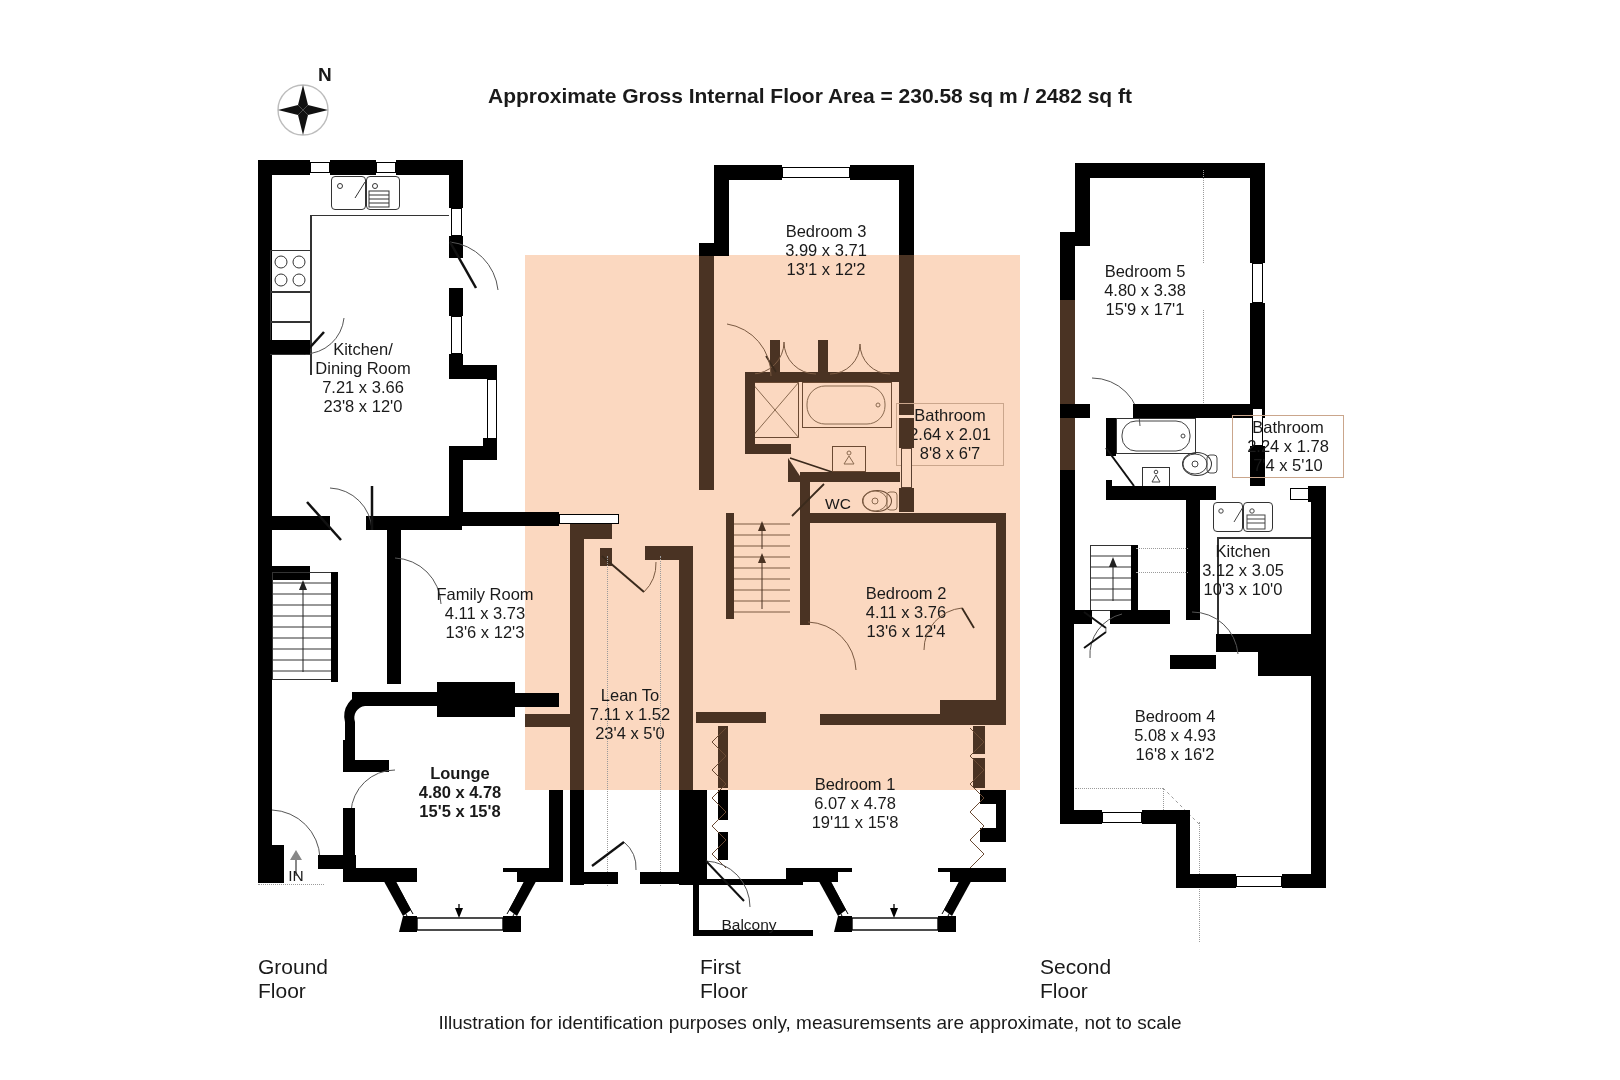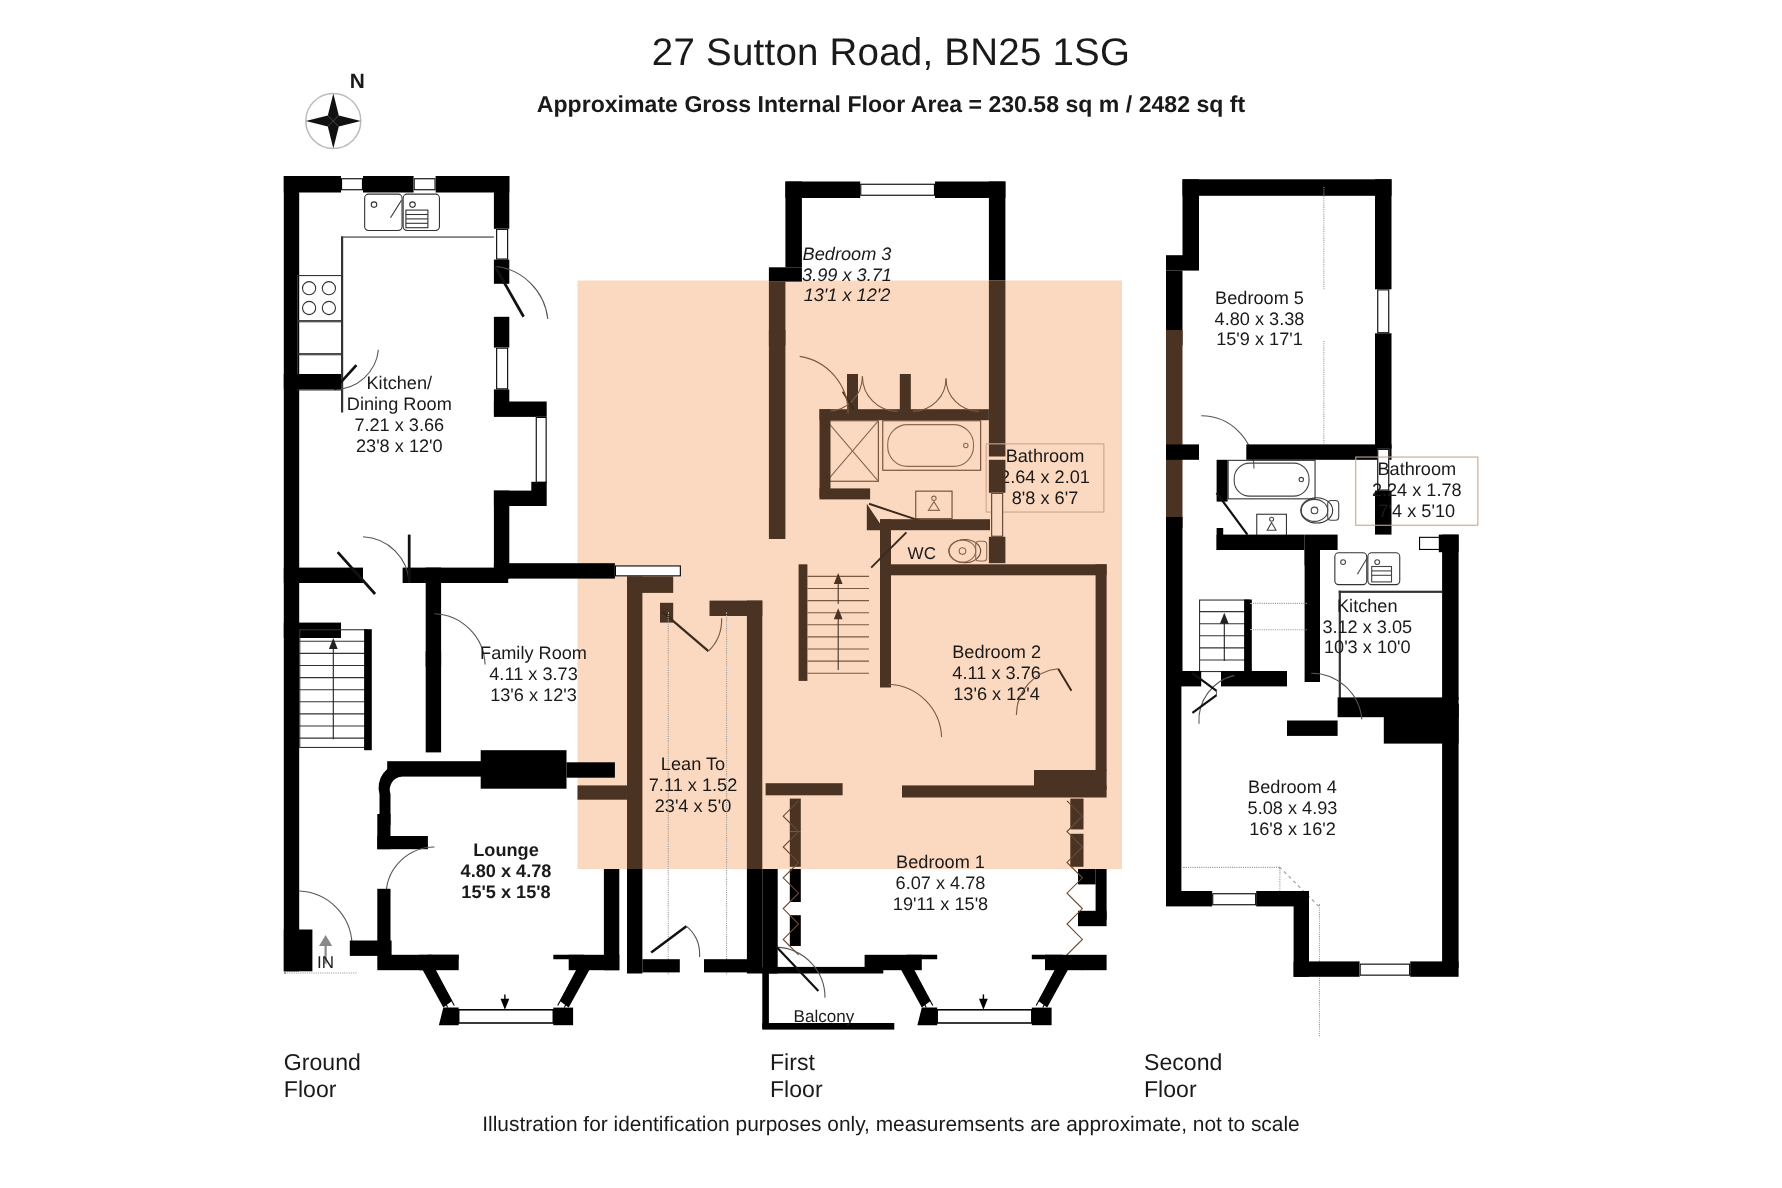--- a/index.html
+++ b/index.html
@@ -55,21 +55,20 @@
           letter-spacing:0px;color:#ffffff;opacity:.95;}
 
   svg{display:block;overflow:visible;}
   .arr{position:absolute;}
 </style>
 </head>
 <body>
 
 <div class="page">
 
-  <div class="title">27 Sutton Road, BN25 1SG</div>
   <div class="subtitle">Approximate Gross Internal Floor Area = 230.58 sq m / 2482 sq ft</div>
 
   <div class="compass">
     <svg width="66" height="66" viewBox="0 0 66 66">
       <circle cx="31" cy="38" r="25" fill="none" stroke="#bdbdbd" stroke-width="1.4"></circle>
       <polygon points="31,13 36,33 31,38 26,33" fill="#111"></polygon>
       <polygon points="31,63 36,43 31,38 26,43" fill="#111"></polygon>
       <polygon points="6,38 26,33 31,38 26,43" fill="#111"></polygon>
       <polygon points="56,38 36,33 31,38 36,43" fill="#111"></polygon>
       <polygon points="31,13 36,33 31,38" fill="#fff" opacity="0"></polygon>
@@ -277,21 +276,21 @@
     <div class="w" style="left:714px;top:165px;width:68px;height:15px;"></div>
     <div class="thin" style="left:782px;top:167px;width:68px;height:11px;"></div>
     <div class="w" style="left:850px;top:165px;width:64px;height:15px;"></div>
     <div class="w" style="left:714px;top:165px;width:15px;height:78px;"></div>
     <div class="w" style="left:699px;top:243px;width:30px;height:13px;"></div>
     <div class="wb" style="left:699px;top:256px;width:15px;height:58px;"></div>
     <div class="wb" style="left:699px;top:300px;width:15px;height:190px;"></div>
     <div class="w" style="left:899px;top:165px;width:15px;height:90px;"></div>
     <div class="wb" style="left:899px;top:255px;width:15px;height:160px;"></div>
 
-    <div class="lbl" style="left:706px;top:222px;width:128px;font-style:italic;">
+    <div class="lbl" style="left:762px;top:222px;width:128px;">
       <div>Bedroom 3</div>
       <div>3.99 x 3.71</div>
       <div>13'1 x 12'2</div>
     </div>
 
     <div class="wb" style="left:770px;top:340px;width:10px;height:36px;"></div>
     <div class="wb" style="left:818px;top:340px;width:10px;height:36px;"></div>
     <div class="wb" style="left:745px;top:372px;width:154px;height:10px;"></div>
     <svg class="arr" style="left:740px;top:330px;" width="162" height="46">
       <path d="M12 44 A32 32 0 0 0 44 12" fill="none" stroke="#7a5a42" stroke-width="1"></path>

